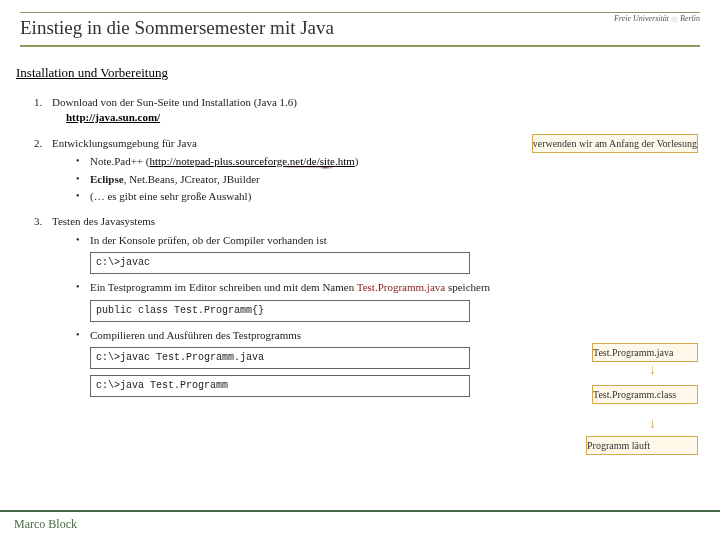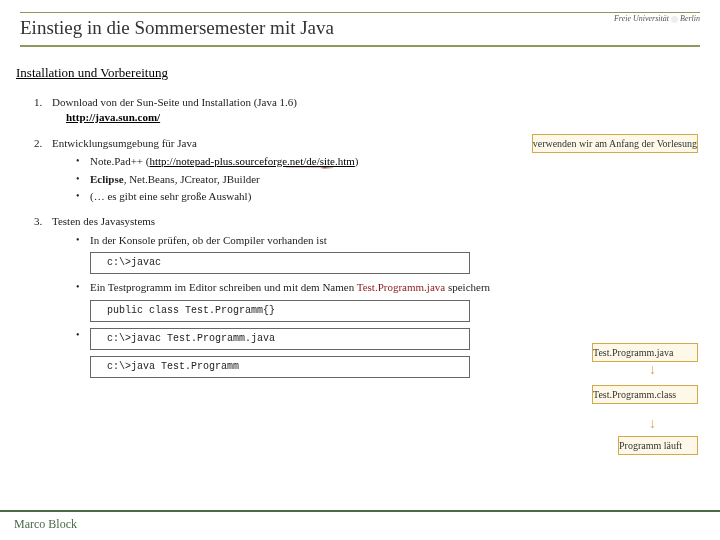--- a/index.html
+++ b/index.html
@@ -11,26 +11,26 @@
 .subtitle { font-size: 13px; text-decoration: underline; margin-bottom: 14px; margin-left: -4px; }
 .content { font-size: 11px; color: #222; line-height: 1.4; }
 ol.num { list-style: none; margin-left: 14px; }
 ol.num > li { margin-bottom: 10px; position: relative; padding-left: 18px; }
 ol.num > li > .num-mark { position: absolute; left: 0; top: 0; }
 .indent-line { margin-left: 14px; font-weight: bold; }
 .link { text-decoration: underline; color: #000; }
 ul.bul { list-style: none; margin-left: 24px; margin-top: 3px; }
 ul.bul > li { position: relative; padding-left: 14px; margin-bottom: 2px; }
 ul.bul > li::before { content: "•"; position: absolute; left: 0; top: 0; font-size: 10px; }
-.code-box { border: 1px solid #666; background: #fff; padding: 3px 16px; font-family: 'Courier New', monospace; font-size: 10px; margin: 4px 0 6px 0; display: block; width: 380px; }
+.code-box { border: 1px solid #666; background: #fff; padding: 3px 5px; font-family: 'Courier New', monospace; font-size: 10px; margin: 4px 0 6px 0; display: block; width: 380px; }
 .note-box { position: absolute; border: 1px solid #d4a84b; background: #fdf8e8; padding: 3px 0; font-size: 10px; color: #333; }
 .note-top { top: 134px; right: 22px; }
 .note-r1 { top: 343px; right: 22px; width: 106px; }
 .note-r2 { top: 385px; right: 22px; width: 106px; margin-left: 9px; }
-.note-r3 { top: 436px; right: 22px; width: 80px; }
+.note-r3 { top: 436px; right: 22px; width: 112px; }
 .arrow-top { position: absolute; top: 158px; left: 270px; color: #7a2e2e; font-size: 16px; transform: scaleX(5) scaleY(0.4); transform-origin: left center; }
 .arrow-r { position: absolute; color: #d4a84b; font-size: 14px; right: 64px; }
 .arrow-r1 { top: 362px; }
 .arrow-r2 { top: 416px; }
 .red { color: #8b1a1a; }
 .bold { font-weight: bold; }
 .footer-rule { position: absolute; bottom: 28px; left: 0; right: 0; border-top: 2px solid #4a6b47; }
 .footer-left { position: absolute; bottom: 8px; left: 14px; font-size: 12px; color: #4a6b47; }
 .footer-right { position: absolute; bottom: 8px; right: 14px; font-size: 12px; color: #4a6b47; }
 .uni-logo { position: absolute; top: 14px; right: 20px; font-size: 8px; color: #555; font-style: italic; }
@@ -80,20 +80,21 @@
         <ul class="bul">
           <li>
             <span>In der Konsole prüfen, ob der Compiler vorhanden ist</span>
             <div class="code-box">c:\&gt;javac</div>
           </li>
           <li>
             <span>Ein Testprogramm im Editor schreiben und mit dem Namen </span><span class="red">Test.Programm.java</span><span> speichern</span>
             <div class="code-box">public class Test.Programm{}</div>
           </li>
           <li>
+            <span>Compilieren und Ausführen des Testprogramms</span>
             <div class="code-box">c:\&gt;javac  Test.Programm.java</div>
             <div class="code-box">c:\&gt;java Test.Programm</div>
           </li>
         </ul>
       </li>
     </ol>
   </div>
 
   <div class="arrow-top">→</div>
   <div class="note-box note-top">verwenden wir am Anfang der Vorlesung</div>

